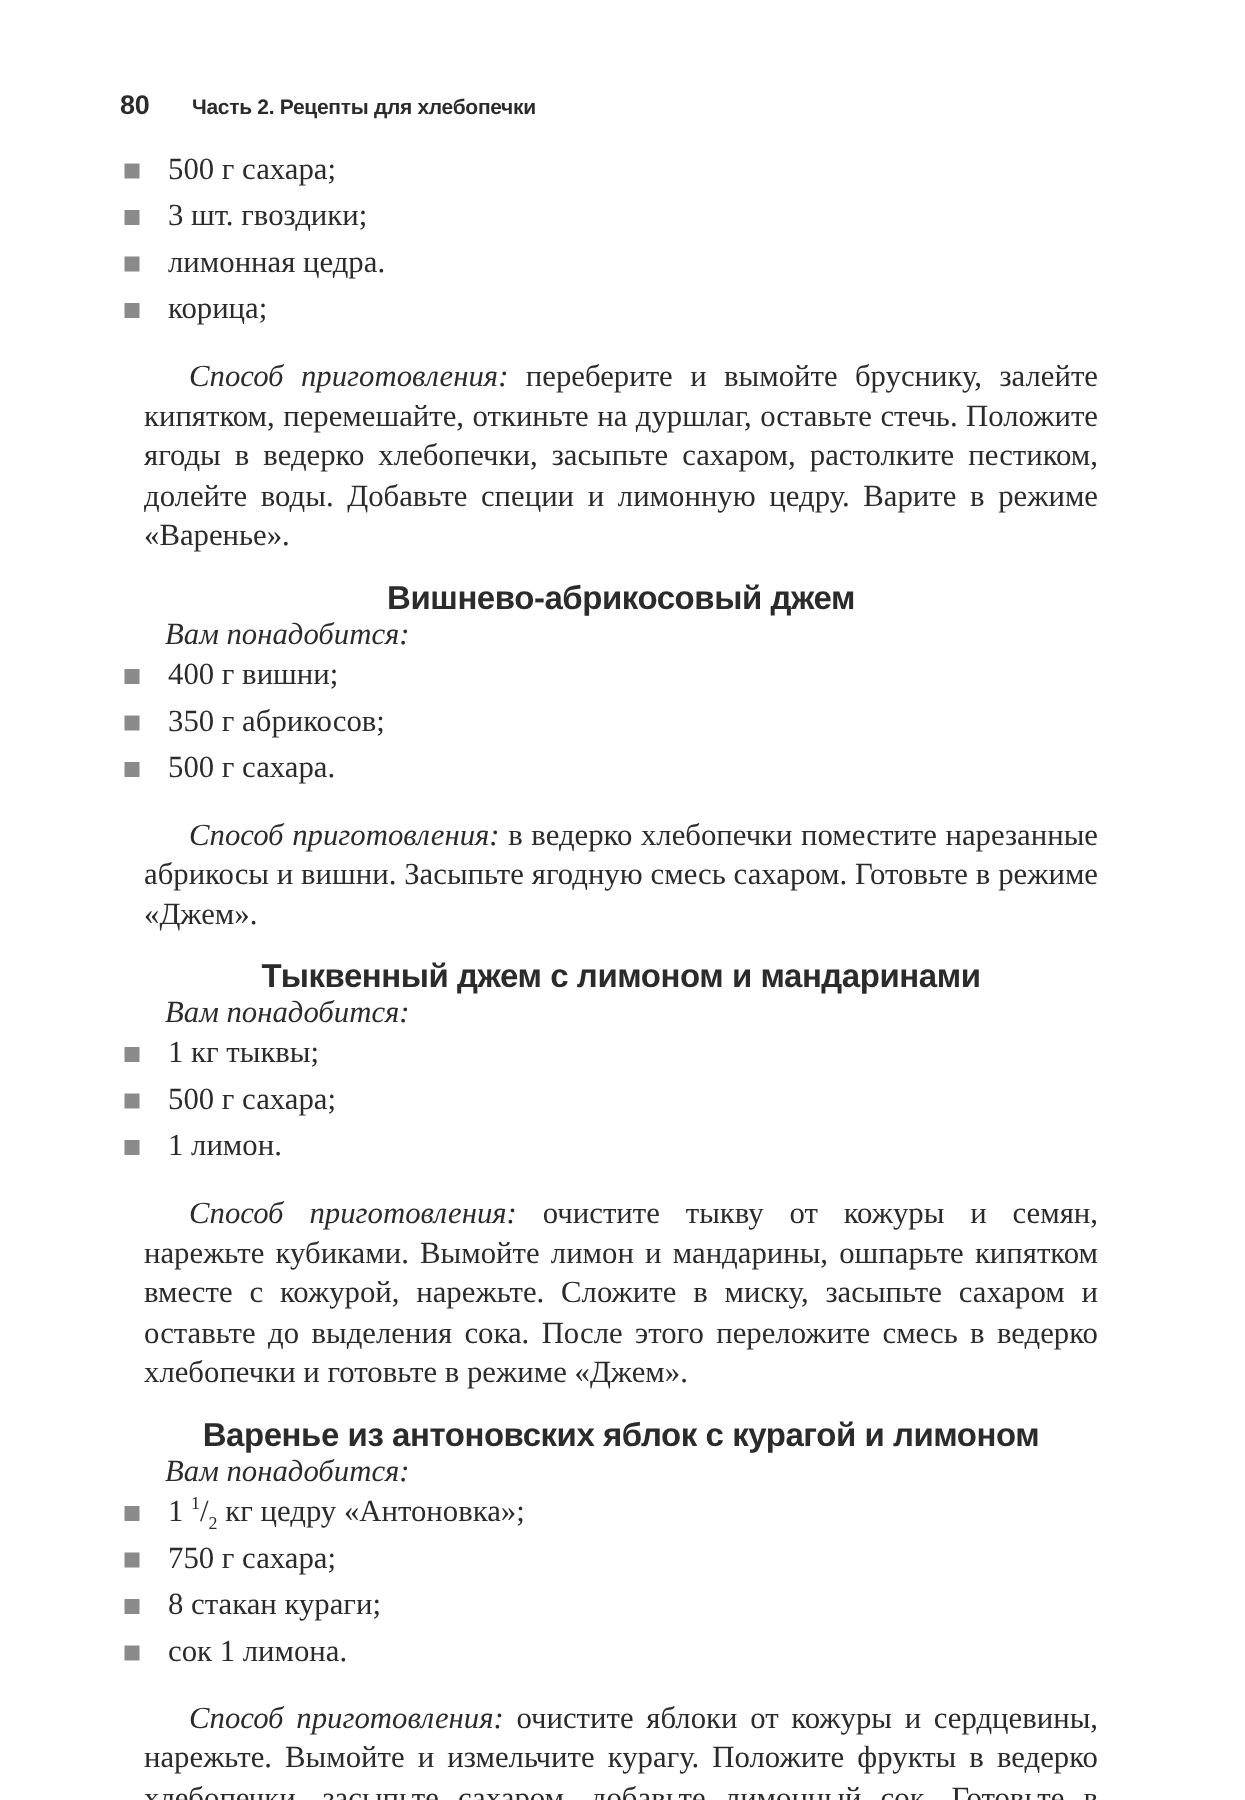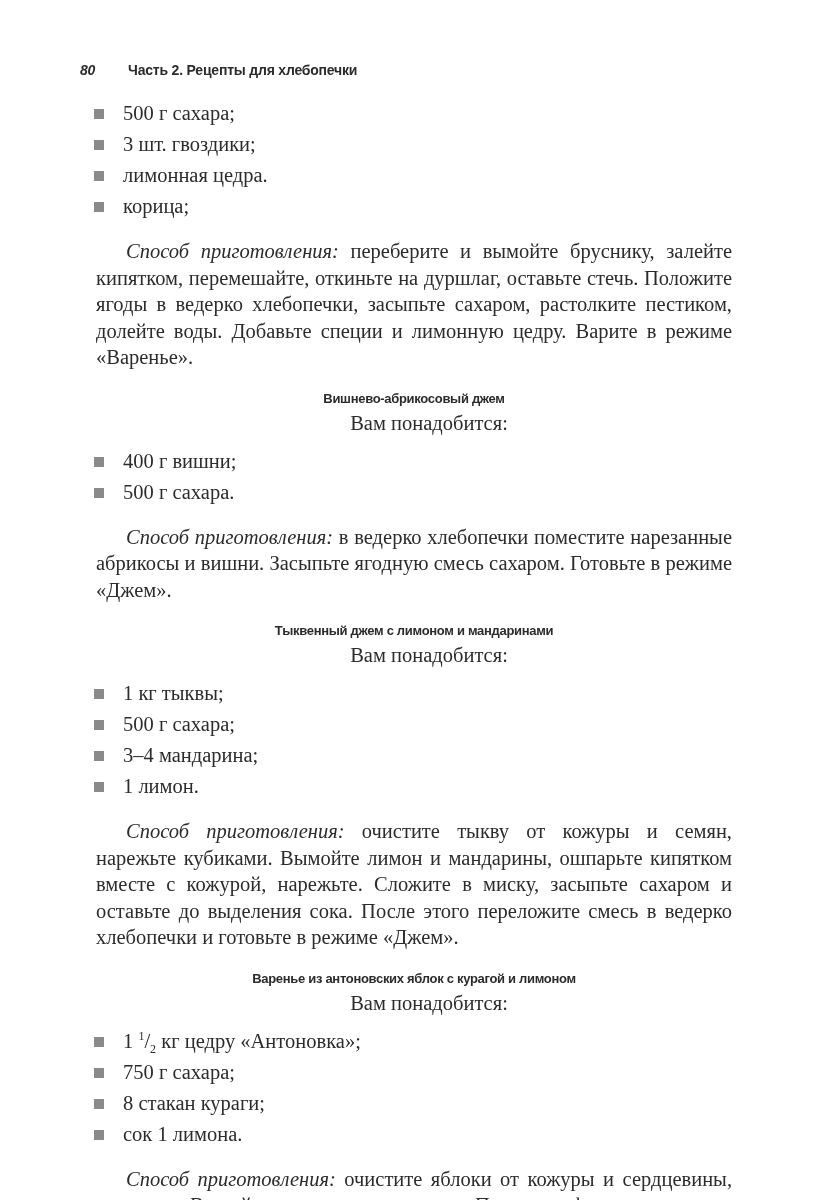--- a/index.html
+++ b/index.html
@@ -1,26 +1,26 @@
 <!DOCTYPE html>
 <html><head>
 <meta charset="utf-8">
 <style>
   html, body { margin: 0; padding: 0; background: #ffffff; }
   body { width: 830px; height: 1200px; position: relative; overflow: hidden; color: #2b2b2b; }
   .page { position: absolute; left: 80px; top: 58px; width: 668px; font-family: "Liberation Serif", serif; font-size: 20.5px; line-height: 26.5px; }
   .running-head { font-family: "Liberation Sans", sans-serif; font-weight: bold; font-size: 14px; height: 24px; line-height: 24px; margin-bottom: 16px; letter-spacing: -0.2px; }
-  .running-head .pnum { display: inline-block; width: 48px; font-size: 14px; font-style: italic; }
-  ul.ing { list-style: none; margin: 11px; padding: 0; }
+  .running-head .pnum { display: inline-block; width: 48px; font-size: 18px; }
+  ul.ing { list-style: none; margin: 0; padding: 0; }
   ul.ing li { position: relative; padding-left: 32px; height: 31px; line-height: 31px; }
   ul.ing li .bullet { position: absolute; left: 3px; top: 11px; width: 10px; height: 10px; background: #8a8a8a; }
   p.method { margin: 16px; text-indent: 30px; text-align: justify; }
   p.method .lead { font-style: italic; }
-  h3.title { font-family: "Liberation Sans", sans-serif; font-weight: bold; font-size: 13px; text-align: center; margin: 2px 0 0 0; line-height: 24px; letter-spacing: -0.3px; }
-  .need { padding-left: 30px; line-height: 24px; text-align: center; }
+  h3.title { font-family: "Liberation Sans", sans-serif; font-weight: bold; font-size: 22px; text-align: center; margin: 2px 0 0 0; line-height: 24px; letter-spacing: -0.3px; }
+  .need { font-style: italic; padding-left: 30px; line-height: 24px; }
   sup, sub { font-size: 12px; line-height: 0; }
 </style>
 </head>
 <body>
 
 <div class="page">
   <div class="running-head">
     <span class="pnum">80</span><span>Часть 2. Рецепты для хлебопечки</span>
   </div>
 
@@ -29,30 +29,30 @@
     <li><span class="bullet"></span><span>3 шт. гвоздики;</span></li>
     <li><span class="bullet"></span><span>лимонная цедра.</span></li>
     <li><span class="bullet"></span><span>корица;</span></li>
   </ul>
   <p class="method"><span class="lead">Способ приготовления:</span><span> переберите и вымойте бруснику, залейте кипятком, перемешайте, откиньте на дуршлаг, оставьте стечь. Положите ягоды в ведерко хлебопечки, засыпьте сахаром, растолките пестиком, долейте воды. Добавьте специи и лимонную цедру. Варите в режиме «Варенье».</span></p>
 
   <h3 class="title">Вишнево-абрикосовый джем</h3>
   <div class="need">Вам понадобится:</div>
   <ul class="ing">
     <li><span class="bullet"></span><span>400 г вишни;</span></li>
+    <li><span class="bullet"></span><span>350 г абрикосов;</span></li>
     <li><span class="bullet"></span><span>500 г сахара.</span></li>
   </ul>
   <p class="method"><span class="lead">Способ приготовления:</span><span> в ведерко хлебопечки поместите нарезанные абрикосы и вишни. Засыпьте ягодную смесь сахаром. Готовьте в режиме «Джем».</span></p>
 
   <h3 class="title">Тыквенный джем с лимоном и мандаринами</h3>
   <div class="need">Вам понадобится:</div>
   <ul class="ing">
     <li><span class="bullet"></span><span>1 кг тыквы;</span></li>
     <li><span class="bullet"></span><span>500 г сахара;</span></li>
-    <li><span class="bullet"></span><span>3–4 мандарина;</span></li>
     <li><span class="bullet"></span><span>1 лимон.</span></li>
   </ul>
   <p class="method"><span class="lead">Способ приготовления:</span><span> очистите тыкву от кожуры и семян, нарежьте кубиками. Вымойте лимон и мандарины, ошпарьте кипятком вместе с кожурой, нарежьте. Сложите в миску, засыпьте сахаром и оставьте до выделения сока. После этого переложите смесь в ведерко хлебопечки и готовьте в режиме «Джем».</span></p>
 
   <h3 class="title">Варенье из антоновских яблок с курагой и лимоном</h3>
   <div class="need">Вам понадобится:</div>
   <ul class="ing">
     <li><span class="bullet"></span><span>1 </span><sup>1</sup><span>/</span><sub>2</sub><span> кг цедру «Антоновка»;</span></li>
     <li><span class="bullet"></span><span>750 г сахара;</span></li>
     <li><span class="bullet"></span><span>8 стакан кураги;</span></li>

